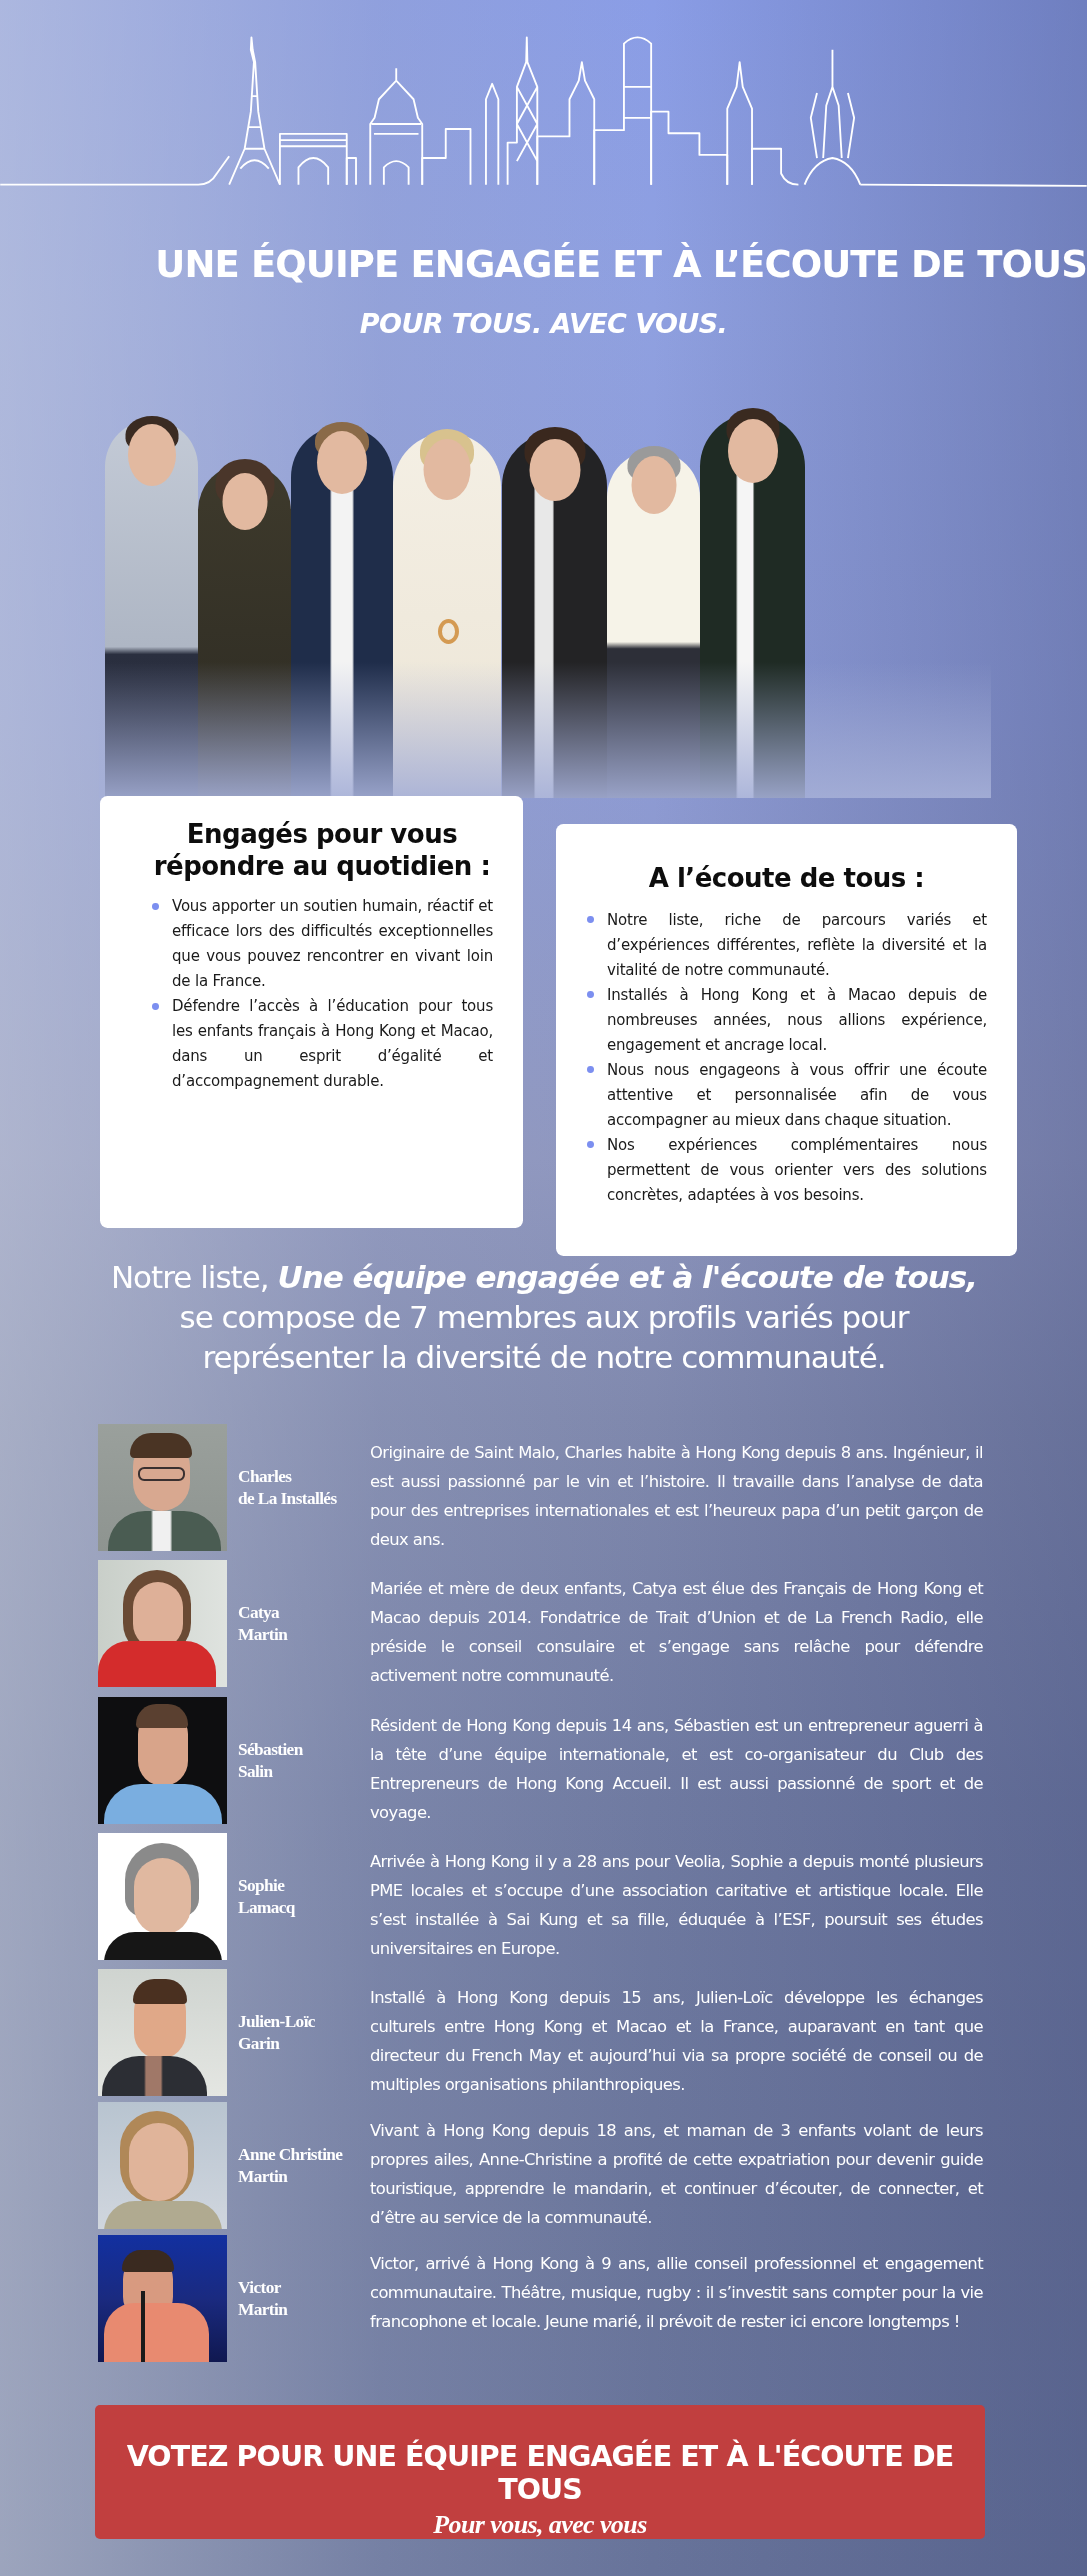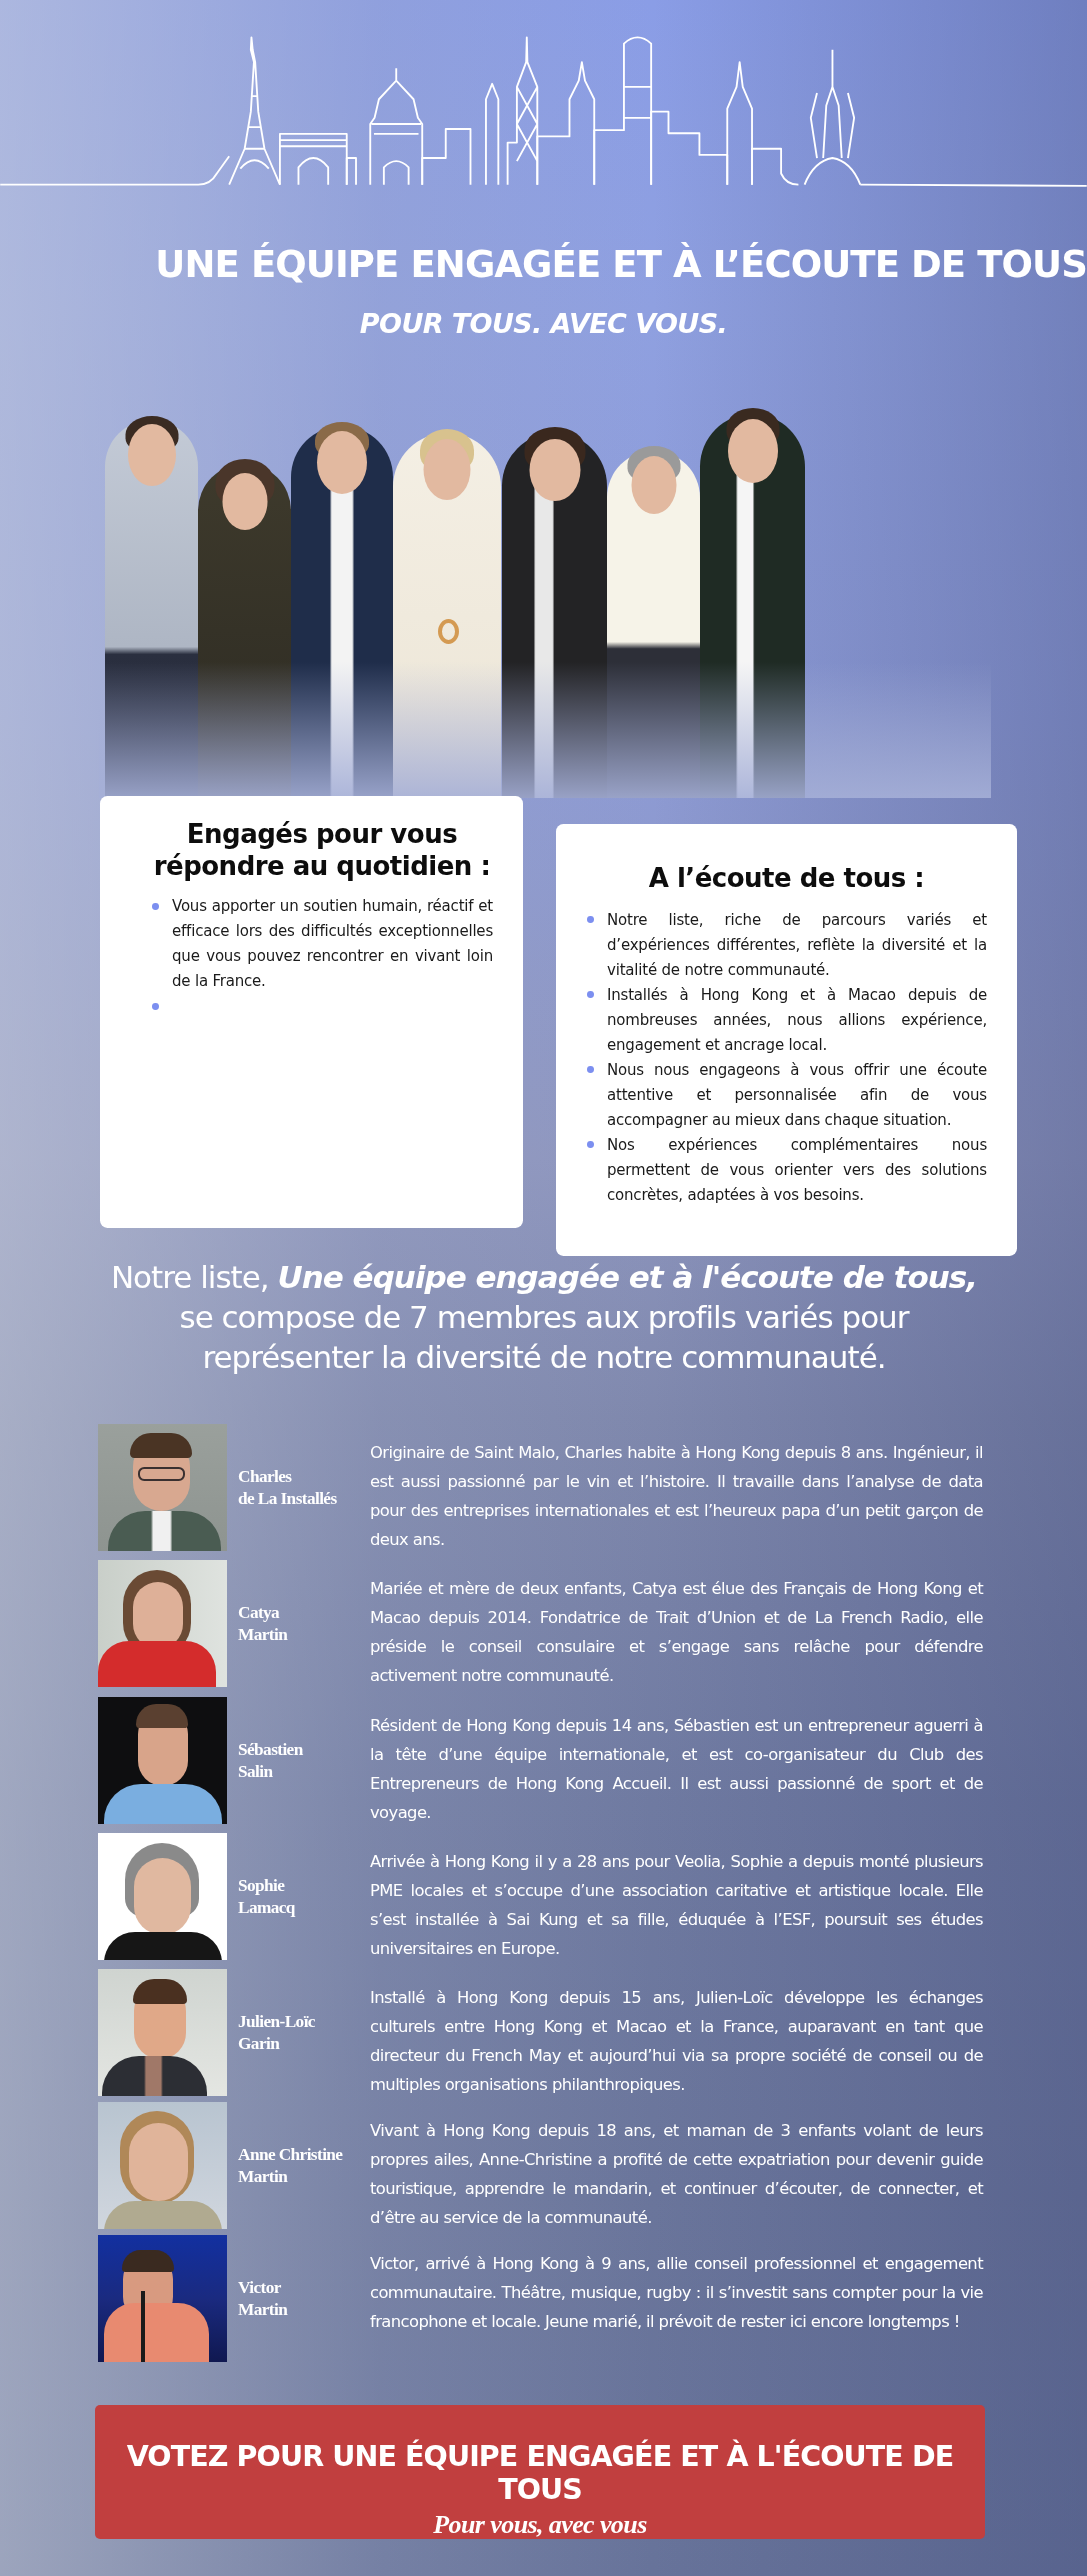--- a/index.html
+++ b/index.html
@@ -236,21 +236,21 @@
   <div class="fade"></div>
 </div>
 
 <section class="card card-left">
   <h2>
     <span>Engagés pour vous</span><br>
     <span>répondre au quotidien :</span>
   </h2>
   <ul>
     <li><span class="dot"></span><span>Vous apporter un soutien humain, réactif et efficace lors des difficultés exceptionnelles que vous pouvez rencontrer en vivant loin de la France.</span></li>
-    <li><span class="dot"></span></li>
+    <li><span class="dot"></span><span>Défendre l’accès à l’éducation pour tous les enfants français à Hong Kong et Macao, dans un esprit d’égalité et d’accompagnement durable.</span></li>
   </ul>
 </section>
 
 <section class="card card-right">
   <h2>A l’écoute de tous :</h2>
   <ul>
     <li><span class="dot"></span><span>Notre liste, riche de parcours variés et d’expériences différentes, reflète la diversité et la vitalité de notre communauté.</span></li>
     <li><span class="dot"></span><span>Installés à Hong Kong et à Macao depuis de nombreuses années, nous allions expérience, engagement et ancrage local.</span></li>
     <li><span class="dot"></span><span>Nous nous engageons à vous offrir une écoute attentive et personnalisée afin de vous accompagner au mieux dans chaque situation.</span></li>
     <li><span class="dot"></span><span>Nos expériences complémentaires nous permettent de vous orienter vers des solutions concrètes, adaptées à vos besoins.</span></li>

